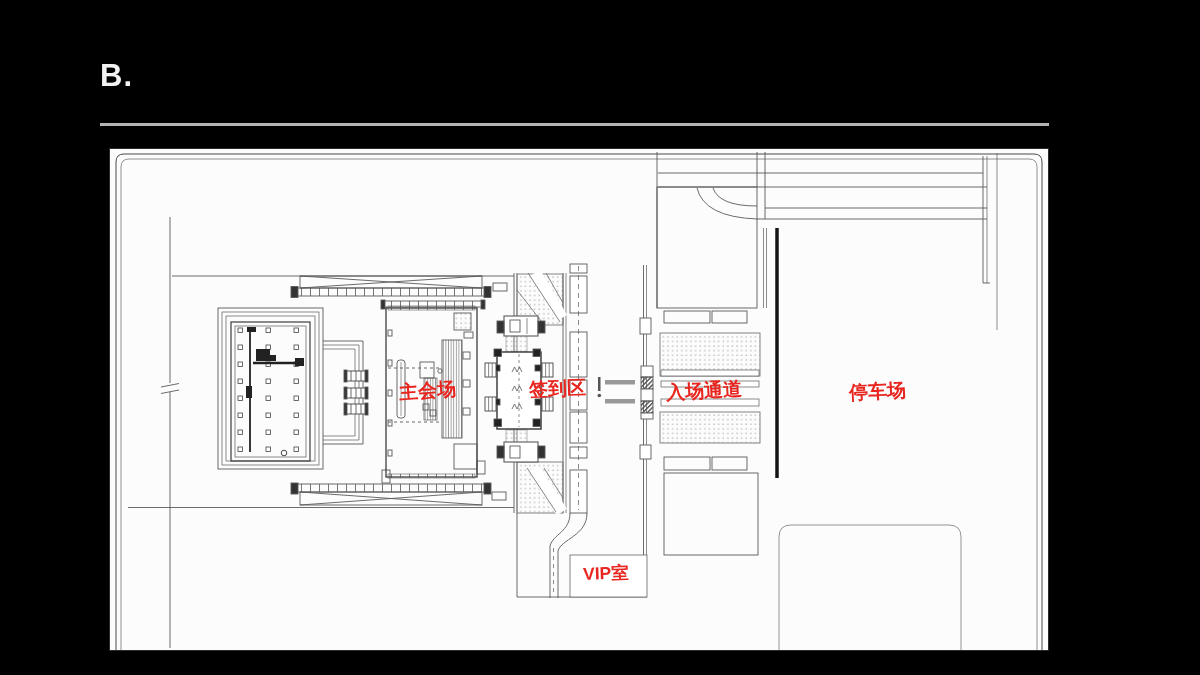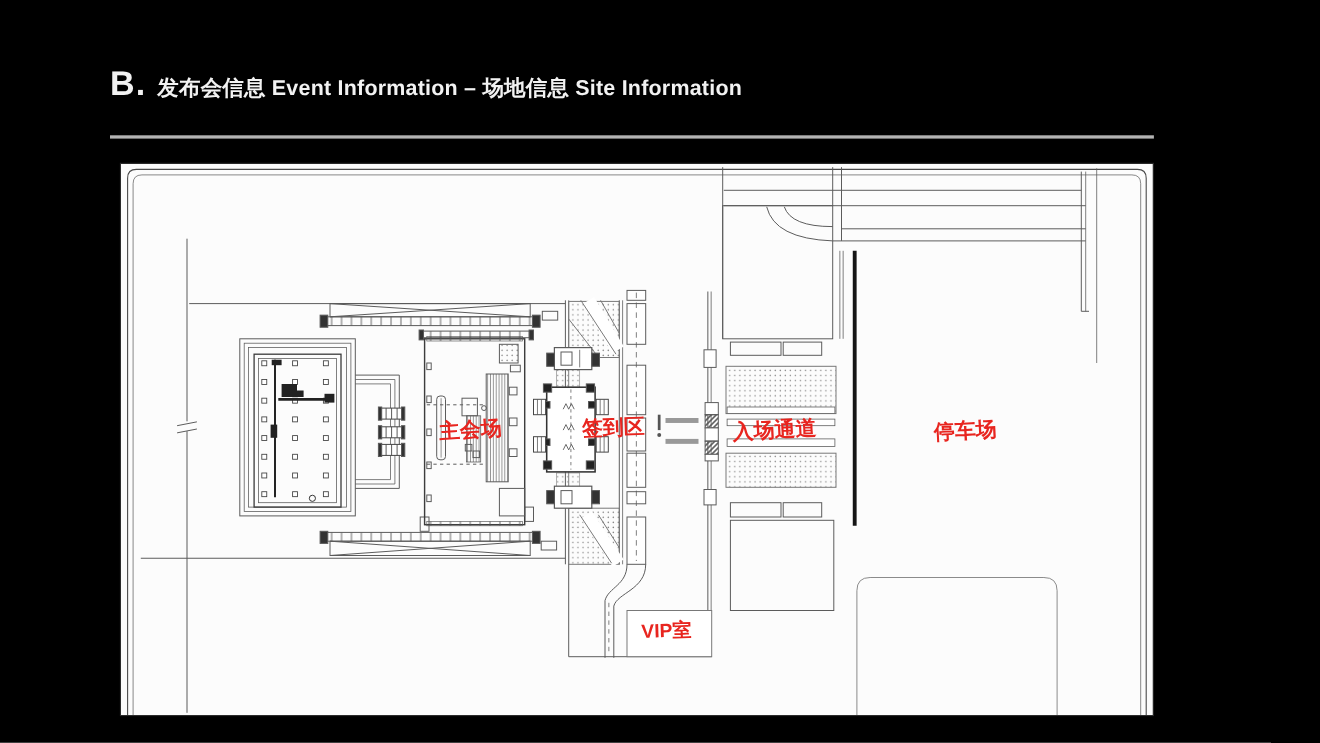--- a/index.html
+++ b/index.html
@@ -10,21 +10,20 @@
   .title-rule{position:absolute;left:100px;top:123px;width:949px;height:2.5px;background:#b3b3b3;}
   .plan-wrap{position:absolute;left:110px;top:149px;width:938px;height:501px;background:#fcfcfc;outline:1px solid #2b2b2b;}
   svg{display:block;}
   text.red-label{fill:#e8251f;font-weight:bold;font-family:"Liberation Sans", sans-serif;}
 </style>
 </head>
 <body>
 
 <div class="slide-title">
   <span class="letter">B.</span>
-  <span class="text">发布会信息 Event Information – 场地信息  Site Information</span>
 </div>
 <div class="title-rule"></div>
 
 <div class="plan-wrap">
 <svg width="938" height="501" viewBox="110 149 938 501" xmlns="http://www.w3.org/2000/svg">
   <defs>
     <pattern id="dots" width="4.6" height="4.6" patternUnits="userSpaceOnUse">
       <circle cx="1" cy="1" r="0.65" fill="#808080"></circle>
     </pattern>
     <pattern id="hatch" width="3.2" height="3.2" patternUnits="userSpaceOnUse" patternTransform="rotate(45)">

